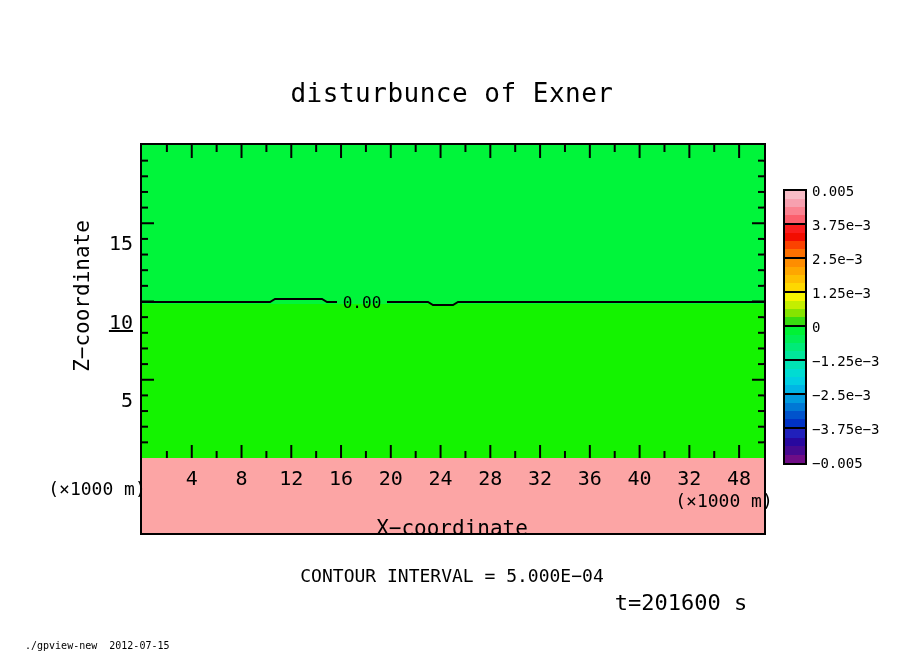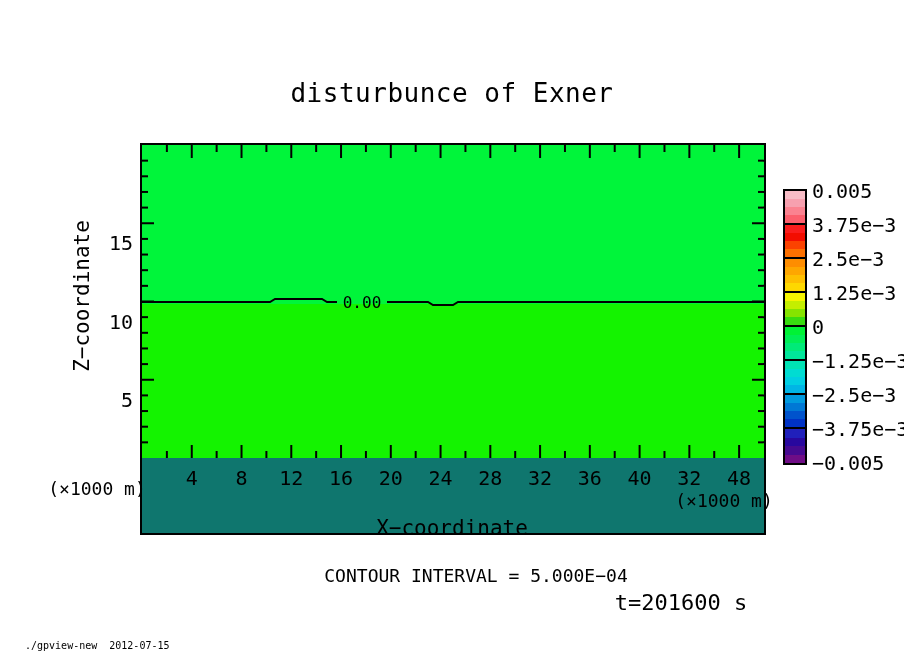--- a/index.html
+++ b/index.html
@@ -4,41 +4,41 @@
 <style>
   html,body{margin:0;padding:0;background:#ffffff;}
   .canvas{
     position:relative;width:904px;height:654px;background:#ffffff;overflow:hidden;
     font-family:"DejaVu Sans Mono","Liberation Mono",monospace;color:#000;
   }
   .abs{position:absolute;}
   .page-title{font-size:26px;white-space:pre;letter-spacing:0.5px;}
   .plot{
     position:absolute;left:140px;top:143px;width:626px;height:392px;
-    border:2px solid #000;box-sizing:border-box;background:#0f766e;
+    border:2px solid #000;box-sizing:border-box;background:#fca5a5;
   }
   .plot-inner{position:absolute;left:0;top:0;width:622px;height:313px;}
   .region{position:absolute;left:0;width:622px;}
   .ticks-svg{position:absolute;left:0;top:0;width:622px;height:313px;}
   .tick-label-x{position:absolute;font-size:20px;transform:translate(-50%,-50%);white-space:nowrap;}
   .tick-label-y{position:absolute;font-size:20px;transform:translate(-100%,-50%);white-space:nowrap;margin-top:20px;}
   .axis-title-x{font-size:21px;transform:translate(-50%,-50%);white-space:nowrap;}
   .axis-title-y{font-size:21px;transform:translate(-50%,-50%) rotate(-90deg);white-space:nowrap;}
   .unit-label{font-size:18px;transform:translate(-50%,-50%);white-space:pre;}
   .contour-label{
     position:absolute;font-size:16px;transform:translate(-50%,-50%);
     white-space:nowrap;color:#000;
   }
   .colorbar{
     position:absolute;left:783px;top:189px;width:24px;height:276px;
     border:2px solid #000;box-sizing:border-box;
   }
   .cb-seg{width:20px;height:34px;box-sizing:border-box;border-bottom:2px solid #000;}
   .cb-seg:last-child{border-bottom:none;}
-  .cb-label{position:absolute;left:812px;font-size:20px;transform:translateY(-50%);white-space:nowrap;text-align:center;}
+  .cb-label{position:absolute;left:812px;font-size:14px;transform:translateY(-50%);white-space:nowrap;text-align:center;}
   .contour-interval{font-size:18px;transform:translate(-50%,-50%);white-space:pre;}
   .time-label{font-size:22px;transform:translate(-50%,-50%);white-space:pre;}
   .footer-text{font-size:10px;white-space:pre;}
   .footer-right{text-align:right;transform:translateX(-100%);}
 </style>
 </head>
 <body>
 
 <div class="canvas">
 
@@ -153,41 +153,41 @@
       <div class="cb-seg" style="background: linear-gradient(rgb(247, 188, 198) 0%, rgb(247, 188, 198) 25%, rgb(247, 160, 175) 25%, rgb(247, 160, 175) 50%, rgb(251, 130, 144) 50%, rgb(251, 130, 144) 75%, rgb(252, 95, 109) 75%, rgb(252, 95, 109) 100%);"></div>
       <div class="cb-seg" style="background: linear-gradient(rgb(250, 29, 29) 0%, rgb(250, 29, 29) 25%, rgb(243, 13, 0) 25%, rgb(243, 13, 0) 50%, rgb(251, 66, 0) 50%, rgb(251, 66, 0) 75%, rgb(253, 112, 0) 75%, rgb(253, 112, 0) 100%);"></div>
       <div class="cb-seg" style="background: linear-gradient(rgb(254, 141, 0) 0%, rgb(254, 141, 0) 25%, rgb(254, 166, 0) 25%, rgb(254, 166, 0) 50%, rgb(254, 191, 0) 50%, rgb(254, 191, 0) 75%, rgb(254, 216, 0) 75%, rgb(254, 216, 0) 100%);"></div>
       <div class="cb-seg" style="background: linear-gradient(rgb(246, 244, 0) 0%, rgb(246, 244, 0) 25%, rgb(196, 238, 0) 25%, rgb(196, 238, 0) 50%, rgb(134, 228, 0) 50%, rgb(134, 228, 0) 75%, rgb(56, 220, 16) 75%, rgb(56, 220, 16) 100%);"></div>
       <div class="cb-seg" style="background: linear-gradient(rgb(0, 242, 53) 0%, rgb(0, 242, 53) 25%, rgb(0, 238, 85) 25%, rgb(0, 238, 85) 50%, rgb(0, 234, 120) 50%, rgb(0, 234, 120) 75%, rgb(0, 230, 154) 75%, rgb(0, 230, 154) 100%);"></div>
       <div class="cb-seg" style="background: linear-gradient(rgb(0, 226, 180) 0%, rgb(0, 226, 180) 25%, rgb(0, 220, 210) 25%, rgb(0, 220, 210) 50%, rgb(0, 207, 226) 50%, rgb(0, 207, 226) 75%, rgb(0, 181, 229) 75%, rgb(0, 181, 229) 100%);"></div>
       <div class="cb-seg" style="background: linear-gradient(rgb(0, 154, 222) 0%, rgb(0, 154, 222) 25%, rgb(0, 120, 213) 25%, rgb(0, 120, 213) 50%, rgb(0, 83, 204) 50%, rgb(0, 83, 204) 75%, rgb(0, 50, 196) 75%, rgb(0, 50, 196) 100%);"></div>
       <div class="cb-seg" style="background: linear-gradient(rgb(32, 32, 187) 0%, rgb(32, 32, 187) 25%, rgb(40, 8, 158) 25%, rgb(40, 8, 158) 50%, rgb(70, 10, 144) 50%, rgb(70, 10, 144) 75%, rgb(111, 13, 134) 75%, rgb(111, 13, 134) 100%);"></div>
     </div>
 
-  <div class="abs contour-interval" style="left:476px;top:575px;">CONTOUR INTERVAL = 5.000E−04</div>
+  <div class="abs contour-interval" style="left:452px;top:575px;">CONTOUR INTERVAL = 5.000E−04</div>
 
   <div class="abs time-label" style="left:681px;top:602px;">t=201600 s</div>
 
   <div class="abs footer-text" style="left:25px;top:640px;">./gpview-new  2012-07-15</div>
 
 
 <div class="tick-label-x" style="left: 191.76px; top: 478px;">4</div>
     <div class="tick-label-x" style="left: 241.52px; top: 478px;">8</div>
     <div class="tick-label-x" style="left: 291.28px; top: 478px;">12</div>
     <div class="tick-label-x" style="left: 341.04px; top: 478px;">16</div>
     <div class="tick-label-x" style="left: 390.8px; top: 478px;">20</div>
     <div class="tick-label-x" style="left: 440.56px; top: 478px;">24</div>
     <div class="tick-label-x" style="left: 490.32px; top: 478px;">28</div>
     <div class="tick-label-x" style="left: 540.08px; top: 478px;">32</div>
     <div class="tick-label-x" style="left: 589.84px; top: 478px;">36</div>
     <div class="tick-label-x" style="left: 639.6px; top: 478px;">40</div>
     <div class="tick-label-x" style="left: 689.36px; top: 478px;">32</div>
     <div class="tick-label-x" style="left: 739.12px; top: 478px;">48</div>
     <div class="tick-label-y" style="left: 133px; top: 379.75px;">5</div>
-    <div class="tick-label-y" style="left: 133px; top: 301.5px;">10</div>
+    <div class="tick-label-y" style="left: 133px; top: 301.5px; text-decoration: underline;">10</div>
     <div class="tick-label-y" style="left: 133px; top: 223.25px;">15</div>
     <div class="cb-label" style="top: 191px;">0.005</div>
     <div class="cb-label" style="top: 225px;">3.75e−3</div>
     <div class="cb-label" style="top: 259px;">2.5e−3</div>
     <div class="cb-label" style="top: 293px;">1.25e−3</div>
     <div class="cb-label" style="top: 327px;">0</div>
     <div class="cb-label" style="top: 361px;">−1.25e−3</div>
     <div class="cb-label" style="top: 395px;">−2.5e−3</div>
     <div class="cb-label" style="top: 429px;">−3.75e−3</div>
     <div class="cb-label" style="top: 463px;">−0.005</div>

